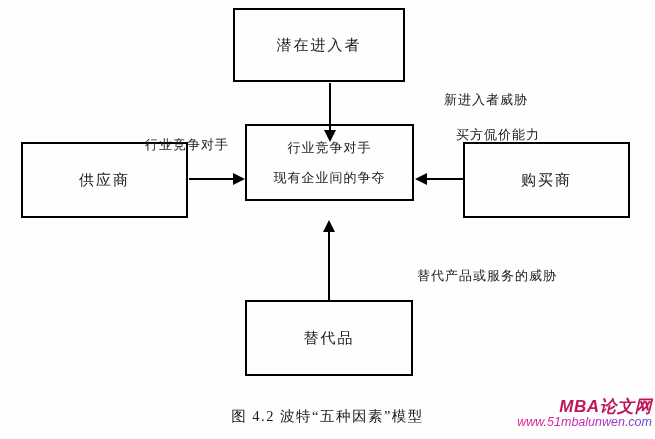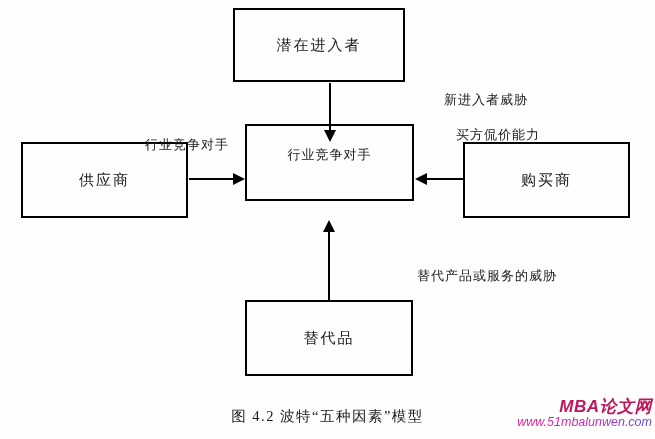--- a/index.html
+++ b/index.html
@@ -109,20 +109,21 @@
 <div class="box" id="box-top">
   <span class="box-label">潜在进入者</span>
 </div>
 
 <div class="box" id="box-left">
   <span class="box-label">供应商</span>
 </div>
 
 <div class="box" id="box-center">
   <span class="box-label line1">行业竞争对手</span>
+  <span class="box-label line2">现有企业间的争夺</span>
 </div>
 
 <div class="box" id="box-right">
   <span class="box-label">购买商</span>
 </div>
 
 <div class="box" id="box-bottom">
   <span class="box-label">替代品</span>
 </div>
 

